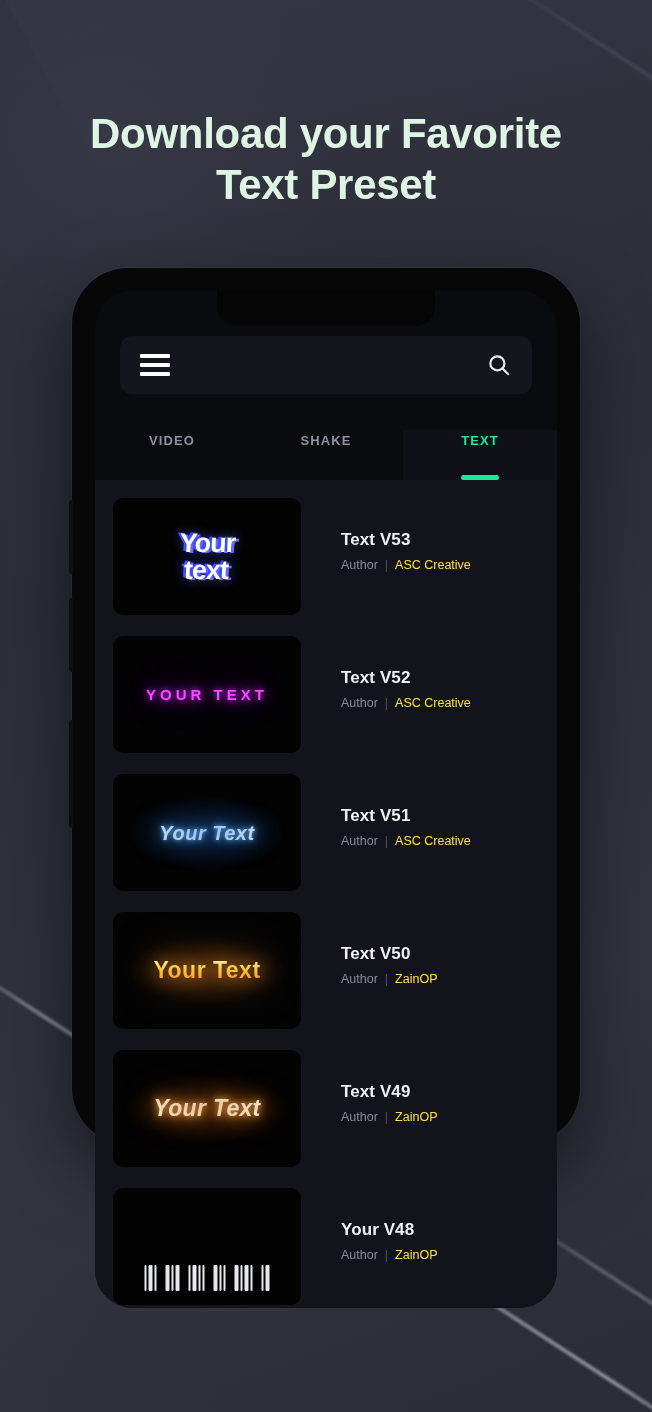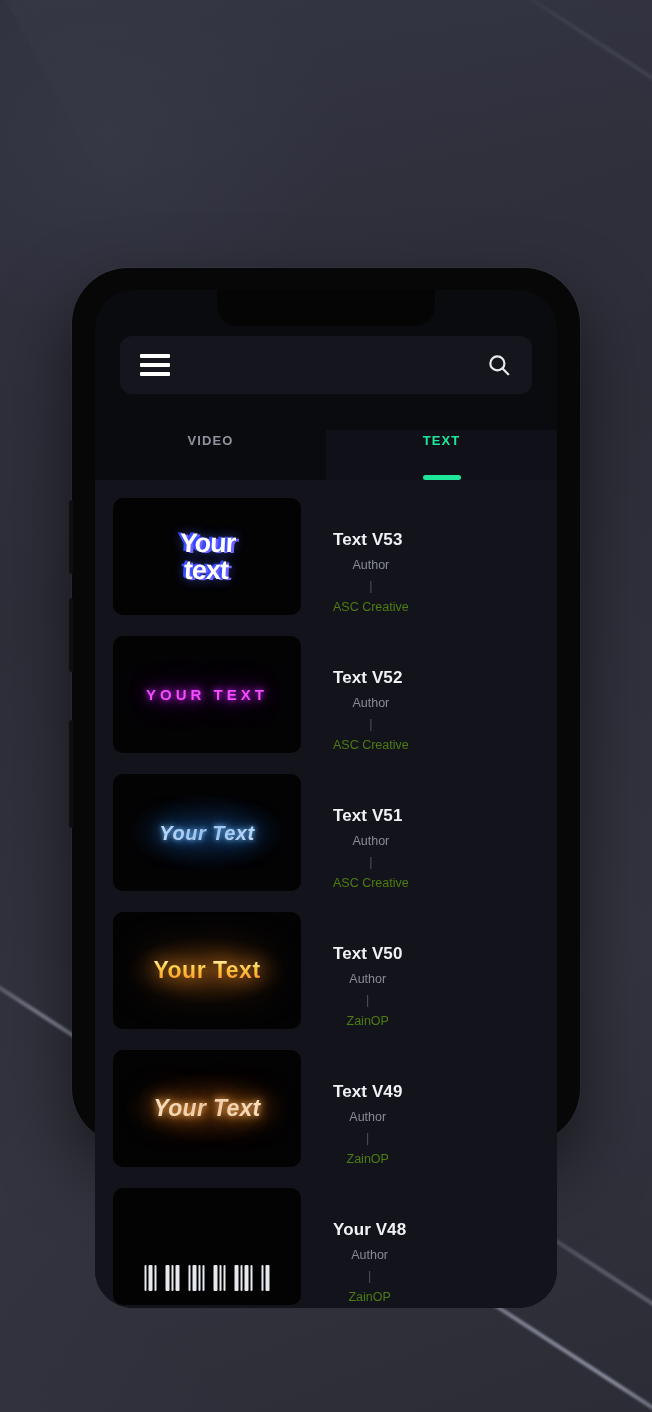--- a/index.html
+++ b/index.html
@@ -280,52 +280,55 @@
   .barcode i {
     display: block;
     width: 2px;
     height: 100%;
     background: #e8e9ee;
     border-radius: 1px;
   }
   .barcode i.w { width: 4px; }
   .barcode i.g { background: transparent; width: 5px; }
 
-  .meta { padding-left: 32px; padding-top: 32px; }
+  .meta { padding-left: 40px; padding-top: 32px; }
   .meta-title {
     color: #f0f1f4;
     font-size: 17px;
     font-weight: bold;
     letter-spacing: .1px;
   }
   .meta-sub {
     margin-top: 8px;
     font-size: 12.5px;
     display: flex;
     align-items: center;
     gap: 7px;
-    flex-direction: column;
   }
   .meta-author-label { color: #878b95; }
   .meta-sep { color: #4c505b; }
-  .meta-author { color: #4d7c0f; }
+  .meta-author { color: #fde047; }
 </style>
 </head>
 <body>
 
 <div class="promo">
 
   <div class="bg-shade-tr"></div>
   <div class="bg-shade-bl"></div>
   <div class="bg-shade-tl"></div>
   <div class="streak streak-tr"></div>
   <div class="streak streak-left"></div>
   <div class="streak streak-br-1"></div>
   <div class="streak streak-br-2"></div>
 
+  <h1 class="headline">
+    <span class="headline-line">Download your Favorite</span>
+    <span class="headline-line">Text Preset</span>
+  </h1>
 
   <div class="phone">
     <div class="btn-side btn-vol-up"></div>
     <div class="btn-side btn-vol-down"></div>
     <div class="btn-side btn-power"></div>
 
     <div class="phone-screen">
       <div class="notch"></div>
 
       <div class="app-header">
@@ -337,20 +340,23 @@
         <svg class="search-icon" viewBox="0 0 24 24" fill="none" stroke="#e9eaee" stroke-width="2" stroke-linecap="round">
           <circle cx="10.5" cy="10.5" r="6.5"></circle>
           <line x1="15.3" y1="15.3" x2="20.5" y2="20.5"></line>
         </svg>
       </div>
 
       <div class="tabbar">
         <div class="tab">
           <span>VIDEO</span>
         </div>
+        <div class="tab">
+          <span>SHAKE</span>
+        </div>
         <div class="tab active">
           <span>TEXT</span>
           <span class="tab-underline"></span>
         </div>
       </div>
 
       <div class="preset-list">
 
         <div class="preset-row">
           <div class="thumb">

